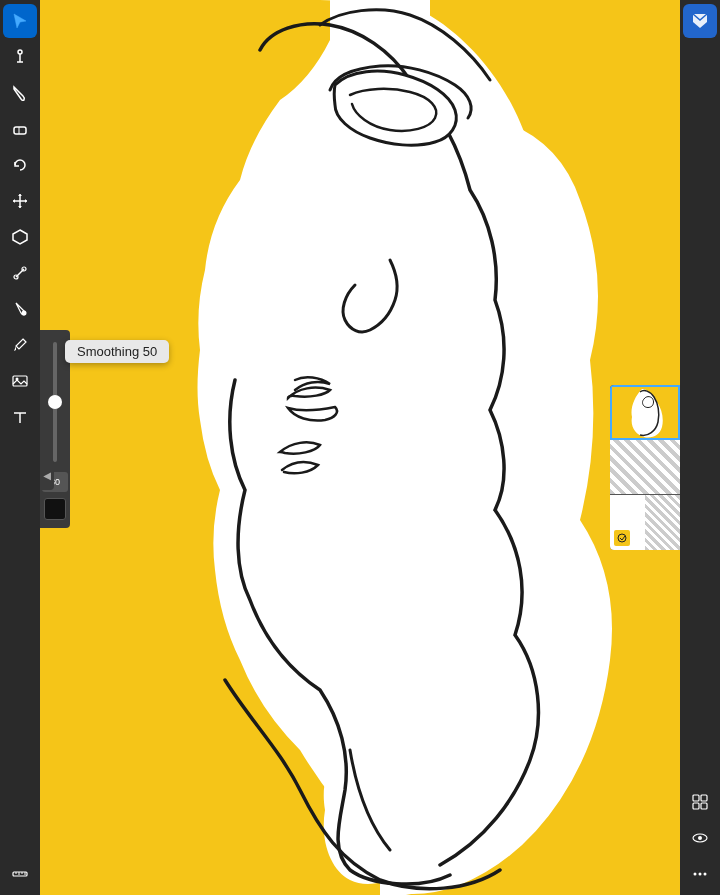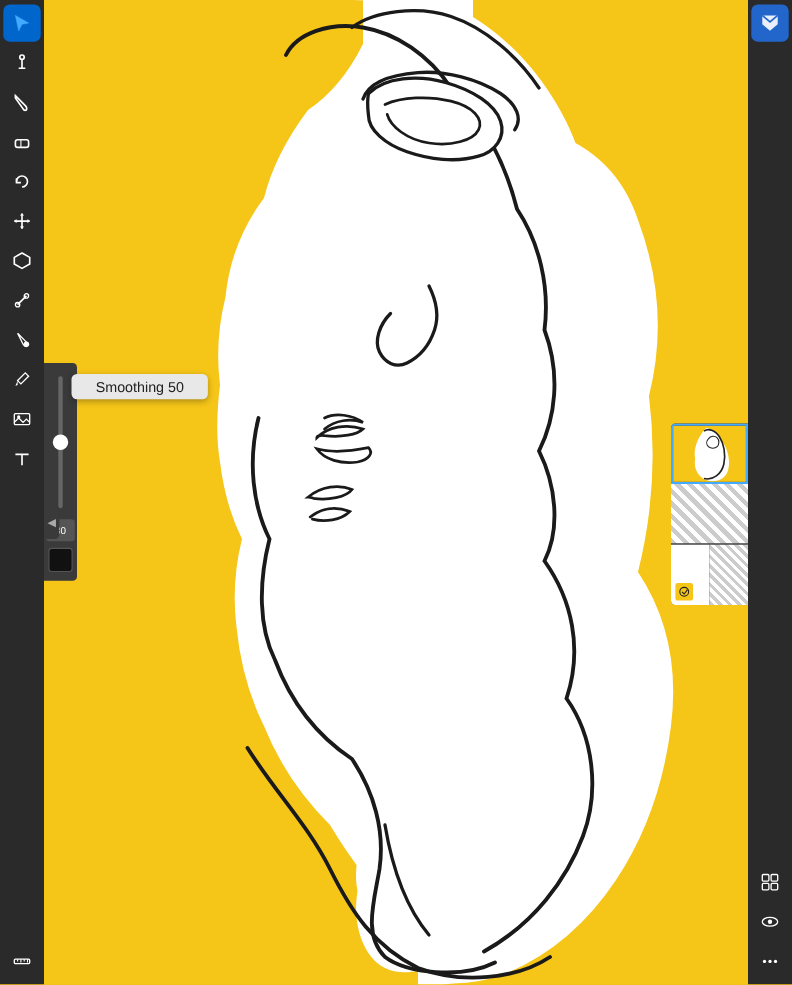--- a/index.html
+++ b/index.html
@@ -108,21 +108,21 @@
       border: 1px solid #555;
     }
 
     
     .smoothing-tooltip {
       position: absolute;
       left: 65px;
       top: 340px;
       background: #e8e8e8;
       color: #222;
-      padding: 4px 22px;
+      padding: 4px 12px;
       border-radius: 5px;
       font-size: 13px;
       font-weight: 500;
       z-index: 30;
       white-space: nowrap;
       box-shadow: 0 2px 6px rgba(0,0,0,0.3);
     }
 
     
     .layers-panel {

